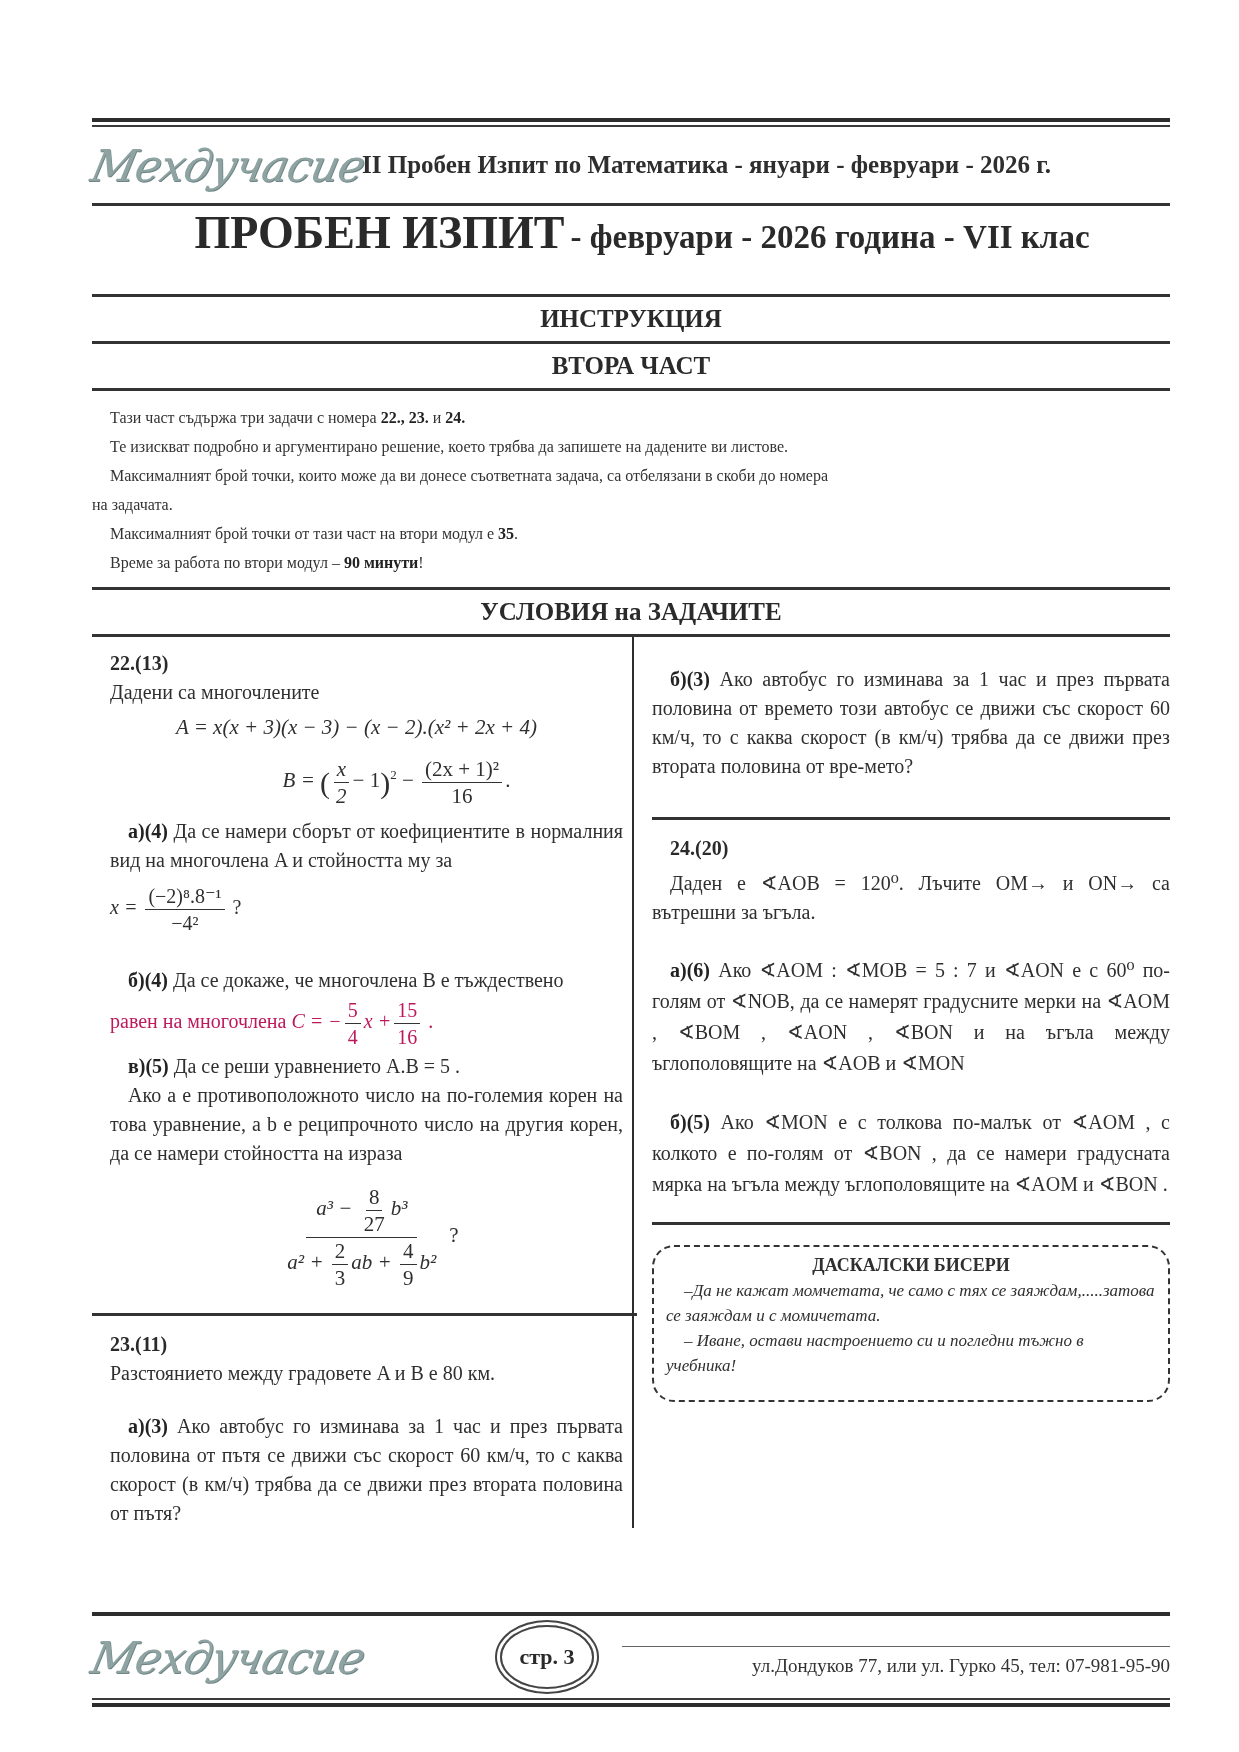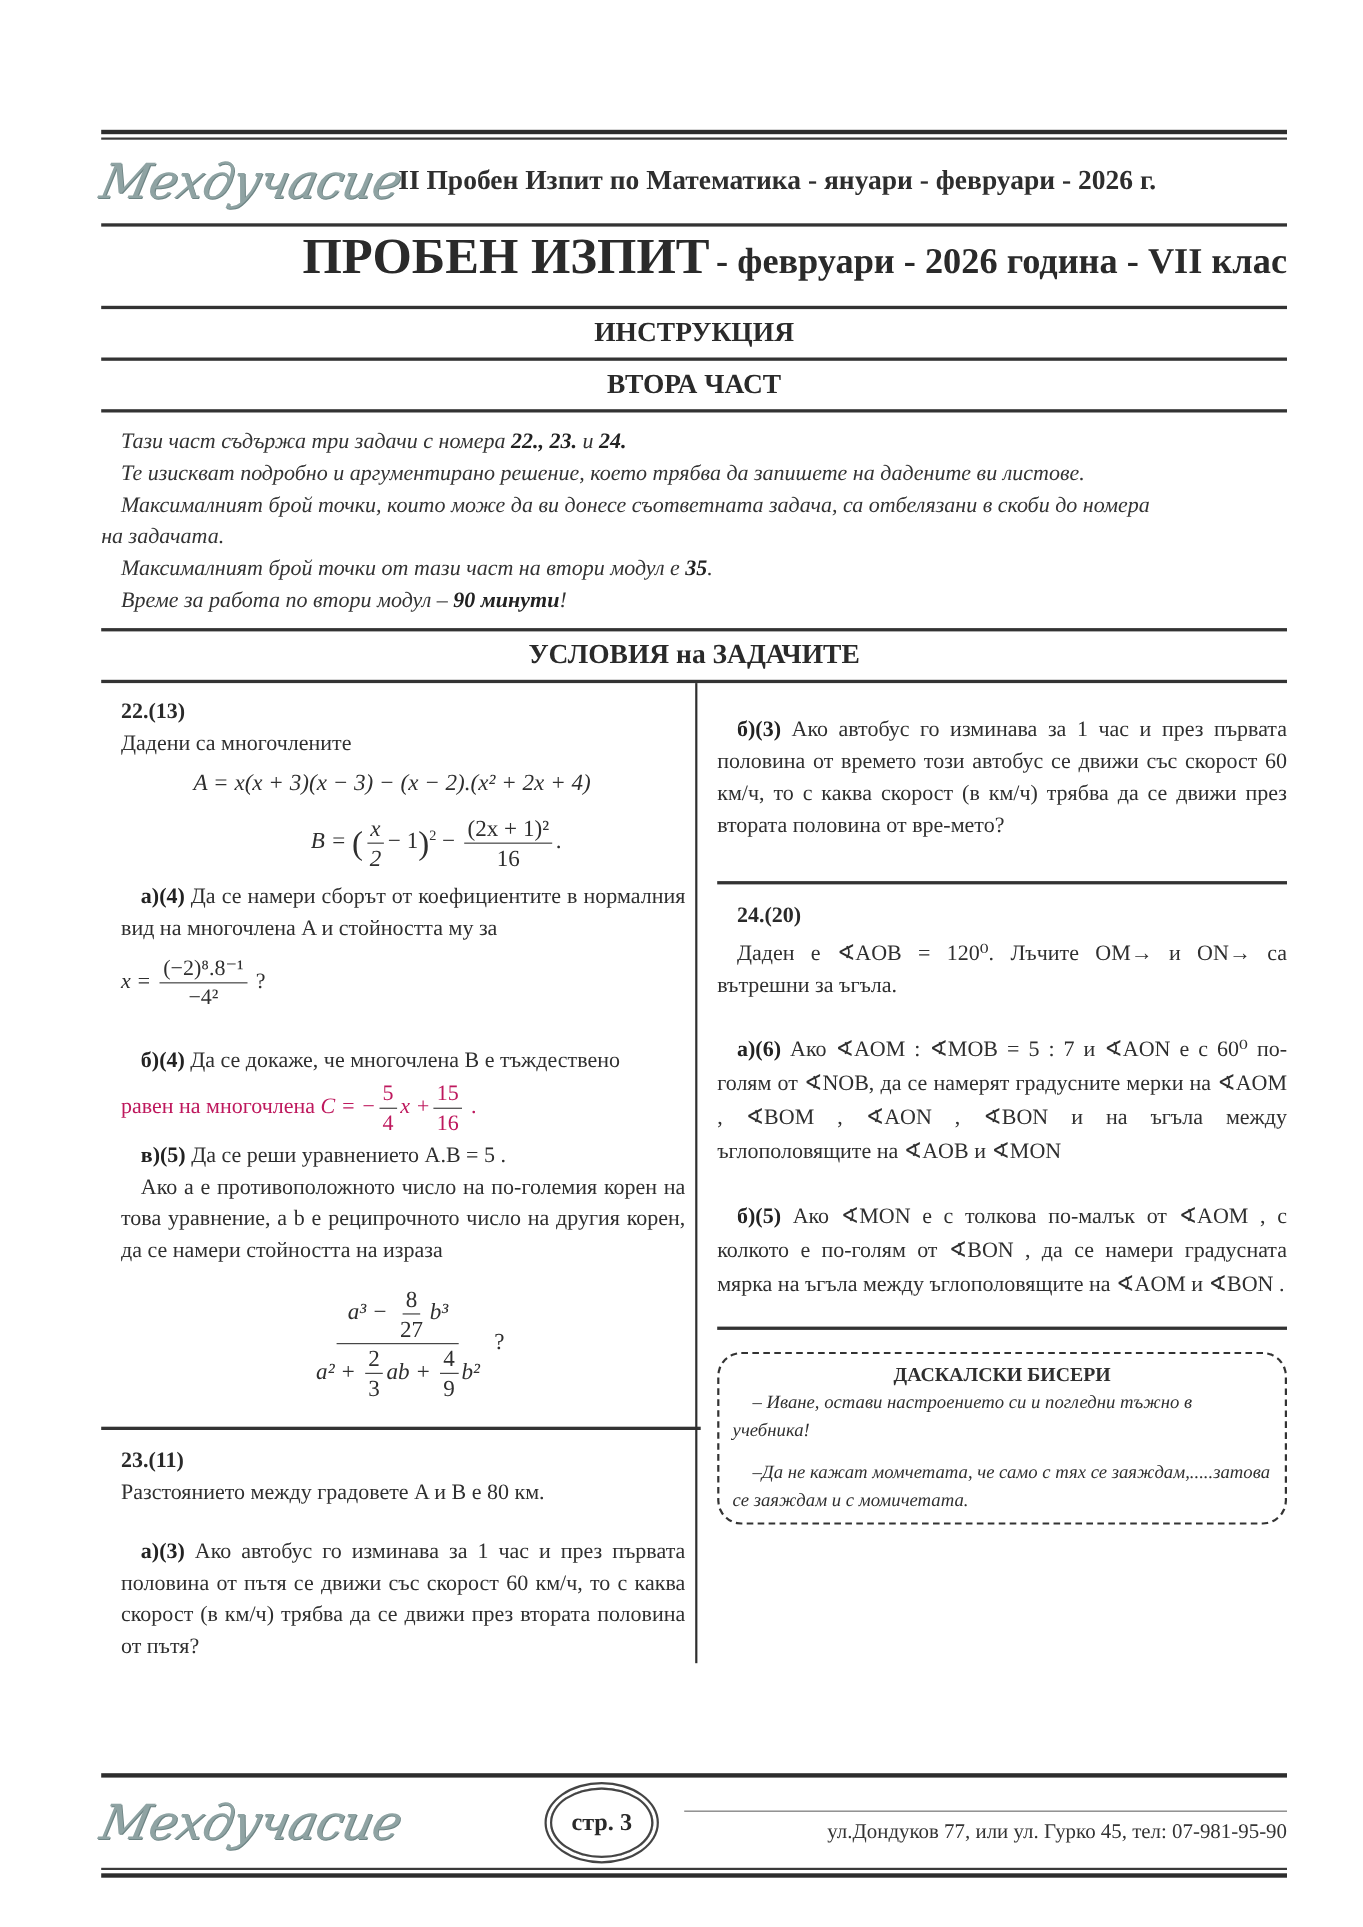--- a/index.html
+++ b/index.html
@@ -12,27 +12,27 @@
   .rule-thin { height: 2px; background: #3a3a3a; }
   .rule-med { height: 3px; background: #333; }
 
   .topbar { position: relative; height: 76px; display: flex; align-items: center; }
   .logo {
     font-family: "DejaVu Serif", serif; font-style: italic; font-size: 44px; color: #8fa3a3;
     letter-spacing: -1px; transform: skewX(-12deg); text-shadow: 1px 1px 0 #6f8585; width: 262px;
   }
   .topbar-title { font-weight: bold; font-size: 25px; color: #2e2e2e; margin-left: 8px; white-space: nowrap; }
 
-  .title-row { display: flex; align-items: baseline; justify-content: flex-end; padding-left: 22px; height: 72px; }
+  .title-row { display: flex; align-items: baseline; justify-content: center; padding-left: 22px; height: 88px; }
   .t-big { font-weight: bold; font-size: 46px; color: #2a2a2a; letter-spacing: 0px; }
   .t-small { font-weight: bold; font-size: 33px; color: #2a2a2a; margin-left: 6px; white-space: pre; }
 
   .centered-head { text-align: center; font-weight: bold; font-size: 25px; height: 44px; line-height: 44px; color: #2a2a2a; }
 
-  .instructions { padding: 12px 0 10px 0; font-size: 20px; line-height: 29px; color: #333; font-style: italic; }
+  .instructions { padding: 12px 0 10px 0; font-size: 16px; line-height: 29px; color: #333; }
   .instructions p { margin: 0; text-indent: 18px; }
   .instructions p.noindent { text-indent: 0; }
   .b { font-weight: bold; color: #222; }
 
   .cols { display: flex; position: relative; }
   .col-left { width: 540px; padding: 12px 9px 0 18px; box-sizing: border-box; font-size: 20px; line-height: 29px; color: #2f2f2f; }
   .col-divider { width: 2px; background: #2e2e2e; }
   .col-right { width: 536px; padding: 0 0 0 18px; box-sizing: border-box; font-size: 20px; line-height: 29px; color: #2f2f2f; }
 
   .task-num { font-weight: bold; font-size: 20px; color: #2a2a2a; }
@@ -168,22 +168,22 @@
       <div style="height:24px"></div>
       <div class="sep"></div>
       <div class="task-num" style="margin-left:18px">24.(20)</div>
       <p class="justify ind" style="margin-top:6px;margin-bottom:28px">Даден е ∢AOB = 120⁰. Лъчите OM→ и ON→ са вътрешни за ъгъла.</p>
       <p class="justify ind" style="line-height:31px"><span class="b">а)(6)</span><span> Ако ∢AOM : ∢MOB = 5 : 7 и ∢AON е с 60⁰ по-голям от ∢NOB, да се намерят градусните мерки на ∢AOM , ∢BOM , ∢AON , ∢BON и на ъгъла между ъглополовящите на ∢AOB и ∢MON</span></p>
       <div style="height:28px"></div>
       <p class="justify ind" style="line-height:31px"><span class="b">б)(5)</span><span> Ако ∢MON е с толкова по-малък от ∢AOM , с колкото е по-голям от ∢BON , да се намери градусната мярка на ъгъла между ъглополовящите на ∢AOM и ∢BON .</span></p>
       <div class="sep" style="margin-top:22px;margin-bottom:0"></div>
       <div class="bisers">
         <div class="bisers-title">ДАСКАЛСКИ БИСЕРИ</div>
+        <p class="ind">–Да не кажат момчетата, че само с тях се заяждам,.....затова се заяждам и с момичетата.</p>
         <p class="ind" style="margin-bottom:14px">– Иване, остави настроението си и погледни тъжно в учебника!</p>
-        <p class="ind">–Да не кажат момчетата, че само с тях се заяждам,.....затова се заяждам и с момичетата.</p>
       </div>
     </div>
   </div>
 </div>
 
 <div class="footer">
   <div class="rule-thick"></div>
   <div class="footer-row">
     <span class="footer-logo">Мехдучасие</span>
     <span class="page-badge">стр. 3</span>

